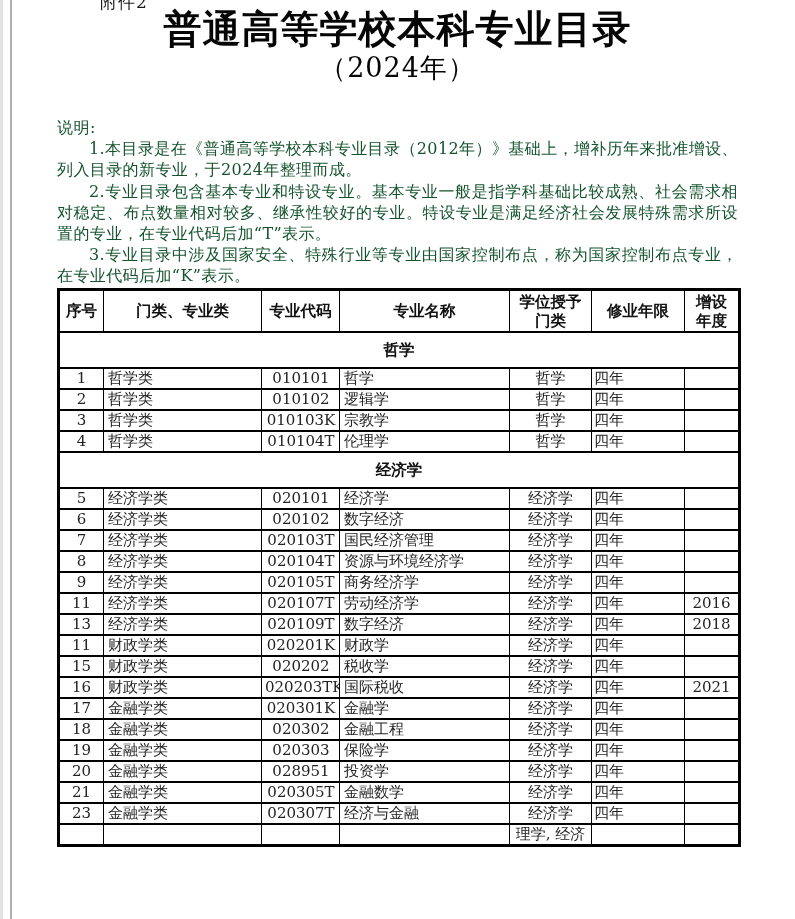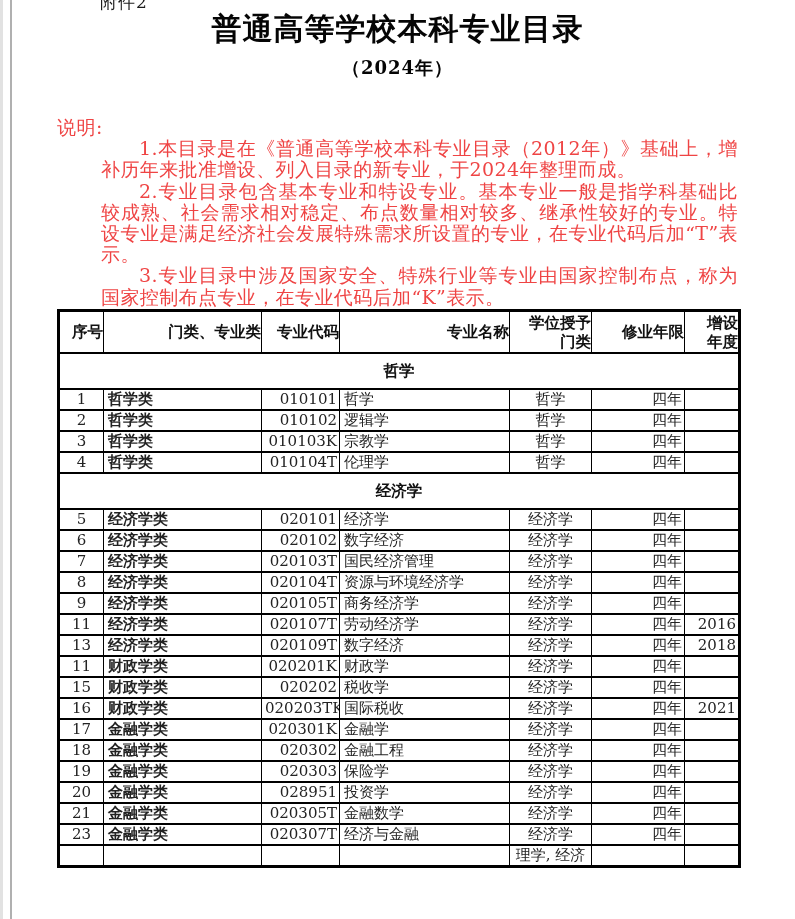--- a/index.html
+++ b/index.html
@@ -26,34 +26,33 @@
     color: #1a1a1a;
     letter-spacing: 1px;
   }
   .content {
     position: absolute;
     left: 57px; top: 0;
     width: 681px;
   }
   .title-block { margin-top: 11px; text-align: center; color: #050505; }
   .title-line1 {
-    font-size: 30px; font-weight: bold; letter-spacing: 1px;
+    font-size: 38px; font-weight: bold; letter-spacing: 1px;
     line-height: 36px;
   }
   .title-line2 {
-    font-size: 18px; font-weight: bold; letter-spacing: 1px;
+    font-size: 27px; font-weight: normal; letter-spacing: 1px;
     line-height: 32px; margin-top: 5px;
   }
-  .notes { margin-top: 33px; font-size: 19px; line-height: 21.2px; color: #ef4444; }
+  .notes { margin-top: 33px; font-size: 16px; line-height: 21.2px; color: #14532d; }
   .notes-heading { letter-spacing: 0.5px; }
   .note {
     text-indent: 2em;
     text-align: justify;
     letter-spacing: 0.4px;
-    margin-left: 44px;
   }
   table.majors {
     margin-top: 1px;
     width: 681px;
     border-collapse: collapse;
     border: 3px solid #000;
     table-layout: fixed;
     font-size: 15px;
     color: #232323;
   }
@@ -66,42 +65,42 @@
   }
   col.c0 { width: 45px; }
   col.c1 { width: 158px; }
   col.c2 { width: 78px; }
   col.c3 { width: 170px; }
   col.c4 { width: 82px; }
   col.c5 { width: 93px; }
   col.c6 { width: 55px; }
   table.majors th {
     font-weight: bold;
-    text-align: right;
+    text-align: center;
     height: 40px;
     white-space: pre-line;
     font-size: 15.5px;
     color: #111;
     padding: 1px 0;
   }
   tr.section-row td {
     height: 36px;
     text-align: center;
     font-weight: bold;
     font-size: 15.5px;
     color: #111;
   }
   tr.data-row td { height: 20px; padding: 0 2px; }
   tr.data-row td.c-no     { text-align: center; }
-  tr.data-row td.c-cat    { text-align: left; padding-left: 4px; font-weight: bold; }
-  tr.data-row td.c-code   { text-align: right; padding-left: 3px; margin-top: 28px; }
+  tr.data-row td.c-cat    { text-align: left; padding-left: 4px; }
+  tr.data-row td.c-code   { text-align: center; padding-left: 3px; margin-top: 28px; }
   tr.data-row td.c-name   { text-align: left; padding-left: 4px; }
   tr.data-row td.c-degree { text-align: center; }
-  tr.data-row td.c-years  { text-align: right; }
-  tr.data-row td.c-added  { text-align: right; }
+  tr.data-row td.c-years  { text-align: left; }
+  tr.data-row td.c-added  { text-align: center; }
 </style>
 </head>
 <body>
 
 <div class="scan-edge-strip"></div>
 <div class="scan-edge-line"></div>
 
 <div class="attachment-label">附件2</div>
 
 <div class="content">

